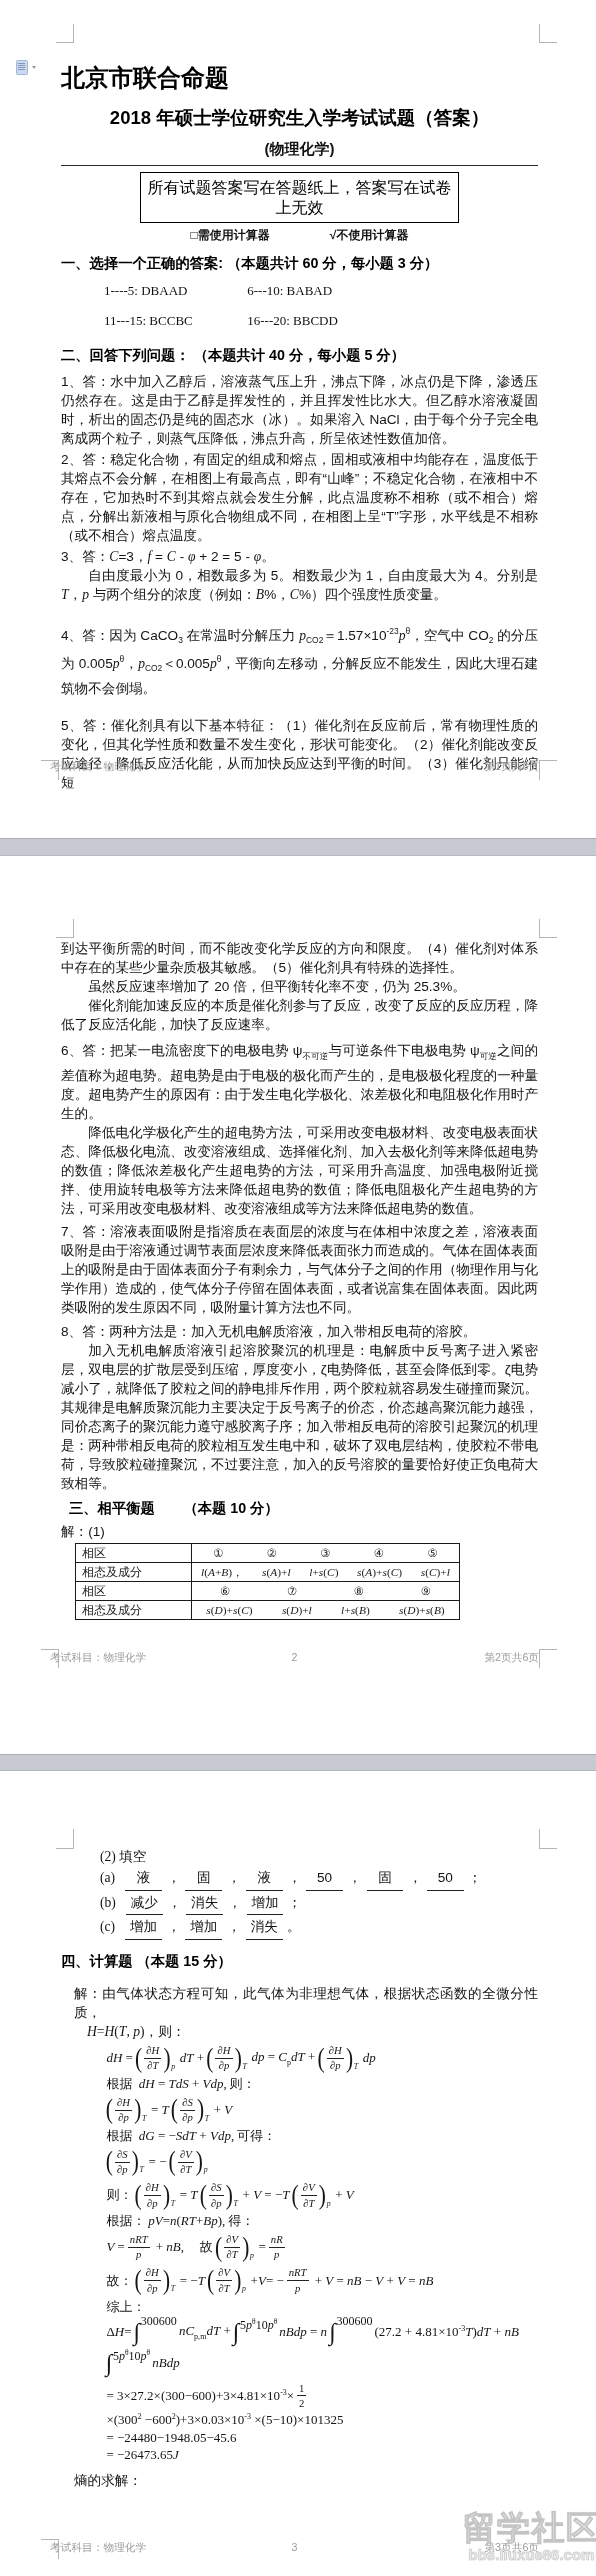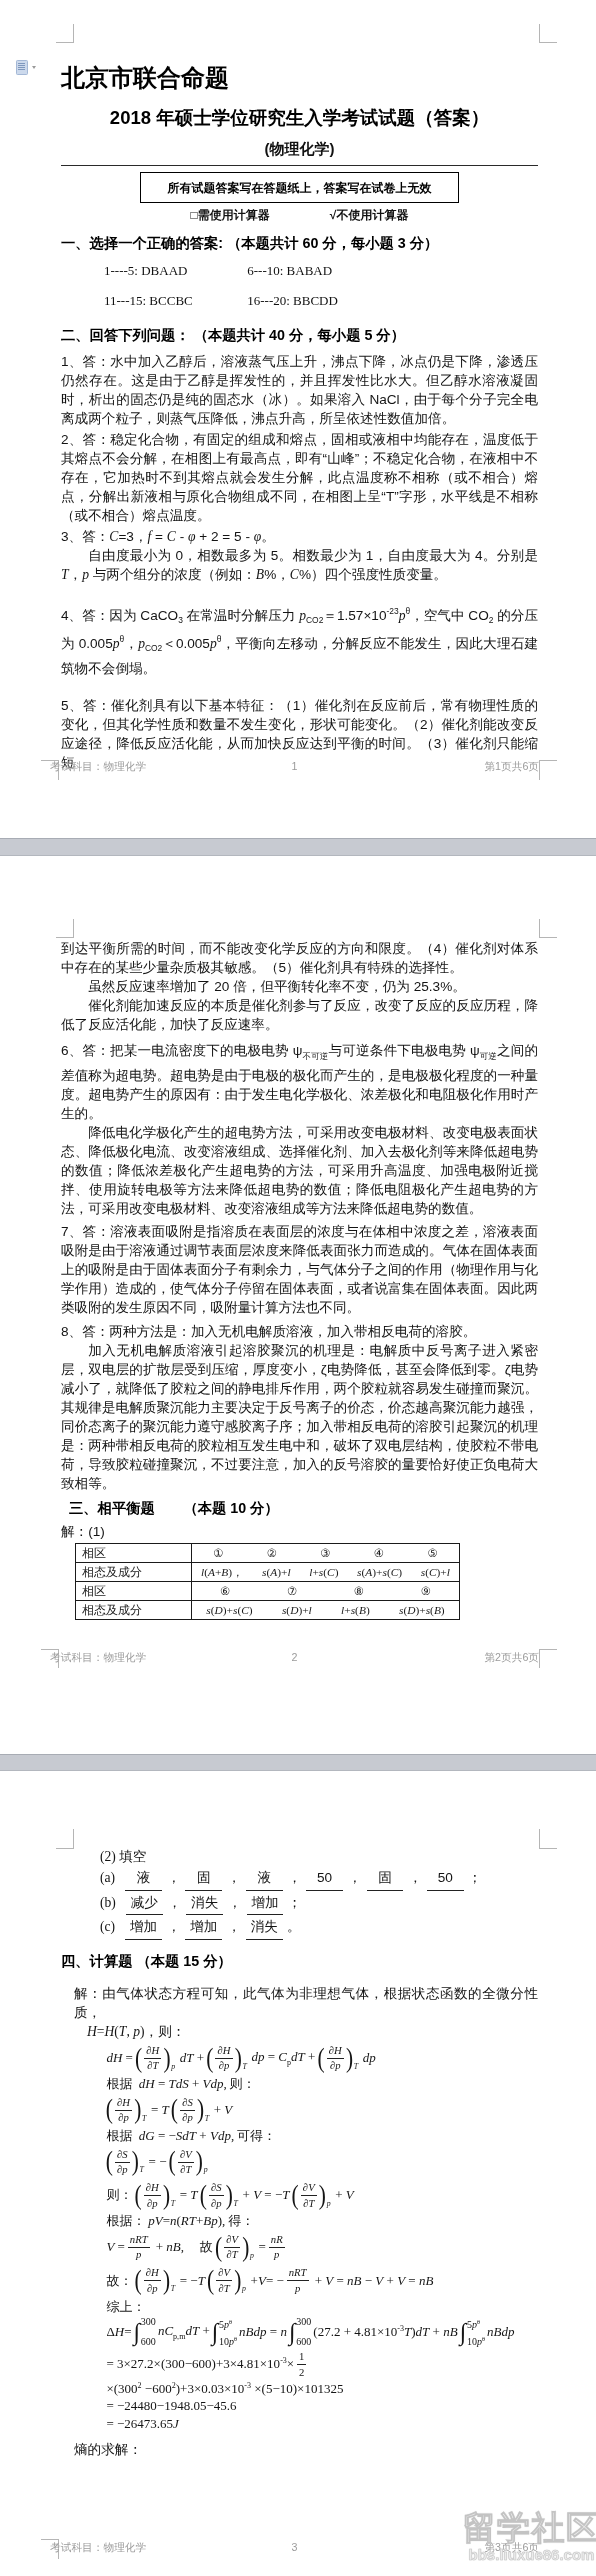--- a/index.html
+++ b/index.html
@@ -29,21 +29,21 @@
   .docicon::after{content:"";position:absolute;left:1.4px;right:2.1px;top:2.1px;height:7.8px;
     background:repeating-linear-gradient(to bottom,#7f98bd 0 0.7px,rgba(0,0,0,0) 0.7px 2.1px);}
   .doccaret{position:absolute;left:32px;top:66px;width:0;height:0;
     border-left:2.9px solid rgba(0,0,0,0);border-right:2.9px solid rgba(0,0,0,0);border-top:3.6px solid #9a9a9a;}
 
   .title{margin:0;text-align:left;font-size:24px;line-height:28.5px;font-weight:bold;color:#000;}
   .subtitle{margin:13px 0 0;text-align:center;font-size:18.5px;line-height:24px;font-weight:bold;color:#000;}
   .subject{margin:10px 0 0;text-align:center;font-size:15px;line-height:18.5px;font-weight:bold;color:#111;}
   .rule{margin:7.1px 0 0;border:none;border-top:0.7px solid #2a2a2a;height:0;}
   .notice{margin:6.4px auto 0;width:311px;border:1.4px solid #000;padding:4.3px 2.9px;
-    text-align:center;font-size:12px;line-height:20px;font-weight:bold;color:#000;}
+    text-align:center;font-size:16px;line-height:20px;font-weight:normal;color:#000;}
   .calcline{margin:5px 0 0;display:flex;justify-content:center;gap:60px;
     font-size:12px;line-height:15.7px;font-weight:bold;color:#111;}
 
   .sech{margin:9.3px 0 0;font-size:14.3px;line-height:20px;font-weight:bold;color:#000;}
   .sech.s2{margin-top:15px;}
   .sech.s3{margin-top:4.3px;margin-left:8px;}
   .sech.s4{margin-top:11.4px;}
 
   .ansrow{margin:8.6px 0 0 43px;font-family:"Liberation Serif",serif;font-size:13px;line-height:18.5px;color:#111;}
   .ansrow.r2{margin-top:11.4px;}
@@ -86,22 +86,22 @@
   .mt{font-family:"Liberation Serif",serif;font-size:13px;white-space:pre-wrap;margin:0 1.4px;}
   .ct{font-family:"Liberation Sans",sans-serif;font-size:13px;white-space:pre-wrap;margin:0 1.4px;}
   .frac{display:inline-flex;flex-direction:column;align-items:center;margin:2.1px 1.4px;
     font-family:"Liberation Serif",serif;font-size:10.7px;line-height:13px;}
   .nu{border-bottom:0.7px solid #222;padding:0 2.1px 0.7px;}
   .de{padding-top:0.7px;}
   .paren{font-family:"Liberation Serif",serif;font-size:21.4px;font-weight:300;line-height:1;transform:scaleY(1.25);margin:0 0.7px;}
   .psub{font-size:7.8px;margin-top:15.7px;font-family:"Liberation Serif",serif;font-style:italic;}
   .intg{display:inline-flex;align-items:center;margin:1.4px 0.7px;}
   .isym{font-family:"Liberation Serif",serif;font-size:24px;line-height:26px;font-weight:300;}
-  .ilim{display:inline-flex;flex-direction:column;justify-content:space-between;height:28.5px;
-    font-family:"Liberation Serif",serif;font-size:10px;line-height:7.8px;margin-left:0.7px;}
+  .ilim{display:inline-flex;flex-direction:row;justify-content:space-between;height:28.5px;
+    font-family:"Liberation Serif",serif;font-size:12px;line-height:7.8px;margin-left:0.7px;}
 
   
   .footer{position:absolute;left:50px;right:57px;height:14.3px;display:flex;align-items:flex-start;
     font-size:10.7px;color:#9b9b9b;}
   .fl{flex:1;text-align:left;}
   .fc{flex:0 0 auto;}
   .fr{flex:1;text-align:right;}
 
   
   .watermark{position:absolute;right:-4.3px;top:740px;text-align:center;z-index:5;}

